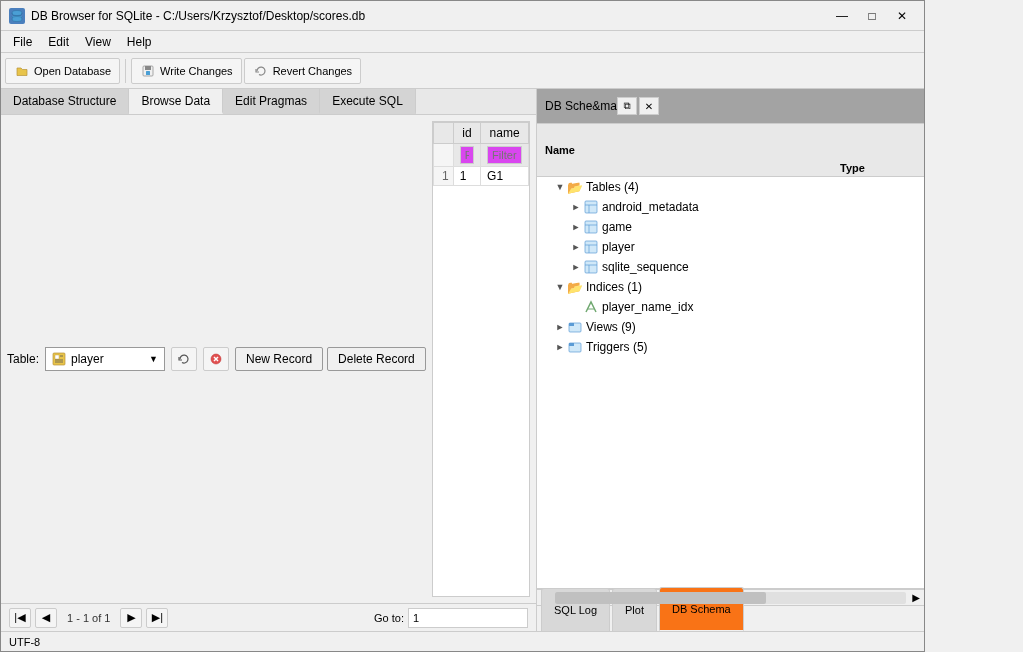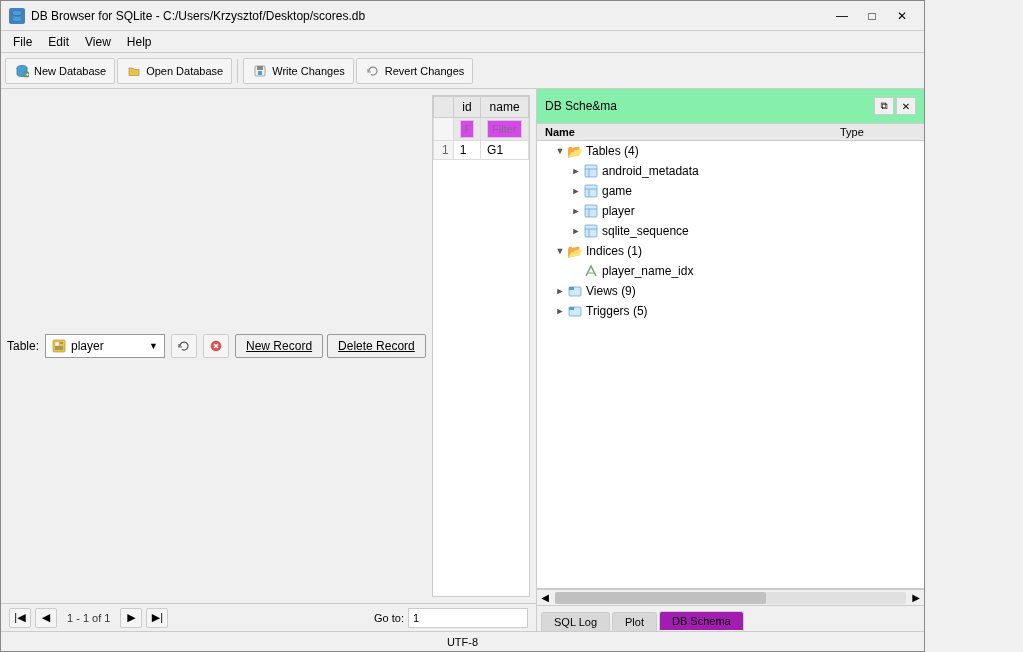--- a/index.html
+++ b/index.html
@@ -81,21 +81,21 @@
     }
     .label-text { font-size: 12px; }
     .table-select {
       display: flex; align-items: center; gap: 2px;
       border: 1px solid #999; background: white; padding: 2px 6px;
       width: 120px; height: 24px; cursor: pointer; font-size: 12px;
     }
     .table-select-arrow { margin-left: auto; font-size: 9px; }
     .icon-btn { width: 26px; height: 24px; border: 1px solid #ccc; background: #f5f5f5; cursor: pointer; display: flex; align-items: center; justify-content: center; border-radius: 2px; }
     .action-btns { margin-left: auto; display: flex; gap: 4px; }
-    .action-btn { padding: 3px 10px; border: 1px solid #999; background: #f0f0f0; cursor: pointer; font-size: 12px; height: 24px; border-radius: 2px; text-decoration: underline; }
+    .action-btn { padding: 3px 10px; border: 1px solid #999; background: #f0f0f0; cursor: pointer; font-size: 12px; height: 24px; border-radius: 2px; }
 
     
     #data-table-wrap {
       flex: 1;
       border: 1px solid #ccc;
       background: white;
       overflow: auto;
     }
     table { width: 100%; border-collapse: collapse; font-size: 12px; }
     thead tr { background: #e8e8e8; }
@@ -114,47 +114,46 @@
       align-items: center;
       padding: 0 8px;
       gap: 4px;
     }
     .pag-btn { width: 22px; height: 20px; border: 1px solid #ccc; background: #f5f5f5; cursor: pointer; display: flex; align-items: center; justify-content: center; font-size: 11px; border-radius: 2px; }
     .pag-info { font-size: 11px; color: #333; padding: 0 6px; }
     .goto-label { font-size: 11px; margin-left: auto; }
     .goto-input { width: 120px; height: 20px; border: 1px solid #ccc; padding: 0 4px; font-size: 11px; }
     #schema-header {
       height: 26px;
-      background: #86efac;
+      background: #a3a3a3;
       border-bottom: 1px solid #ccc;
       display: flex;
       align-items: center;
       padding: 17px 8px;
-      justify-content: space-between;
     }
     .schema-title { font-size: 12px; font-weight: normal; }
     .schema-btns { display: flex; gap: 2px; }
     .schema-btn { width: 20px; height: 18px; border: 1px solid #ccc; background: #f0f0f0; cursor: pointer; font-size: 10px; display: flex; align-items: center; justify-content: center; }
 
     #schema-tree {
       flex: 1;
       background: white;
       overflow: auto;
       border-bottom: 1px solid #ccc;
     }
     .tree-header {
       display: flex;
       align-items: center;
       padding: 2px 4px;
       background: #e8e8e8;
       border-bottom: 1px solid #ccc;
       font-size: 11px;
     }
     .tree-col-name { flex: 1; font-weight: bold; padding-left: 4px; }
-    .tree-col-type { width: 80px; font-weight: normal; }
+    .tree-col-type { width: 80px; font-weight: bold; margin-top: 36px; }
 
     .tree-node { font-size: 12px; }
     .tree-row {
       display: flex;
       align-items: center;
       padding: 2px 0;
       cursor: pointer;
     }
     .tree-indent { display: inline-block; width: 16px; }
     .tree-expand { width: 14px; height: 14px; display: inline-flex; align-items: center; justify-content: center; font-size: 9px; color: #555; cursor: pointer; }
@@ -170,25 +169,25 @@
       height: 16px;
       background: #f0f0f0;
       border-top: 1px solid #ccc;
       display: flex;
       align-items: center;
     }
     .hscroll-btn { width: 16px; height: 16px; border: none; background: transparent; cursor: pointer; font-size: 10px; }
     .hscroll-track { flex: 1; height: 12px; background: #e0e0e0; margin: 0 2px; border-radius: 2px; position: relative; }
     .hscroll-thumb { width: 60%; height: 100%; background: #c0c0c0; border-radius: 2px; }
     .btm-tab {
-      padding: 3px 12px; cursor: pointer; font-size: 11px;
+      padding: 15px 12px; cursor: pointer; font-size: 11px;
       border: 1px solid #ccc; border-bottom: none; background: #d8d8d8;
       margin-right: 2px; border-radius: 3px 3px 0 0;
     }
-    .btm-tab.active { background: #a21caf; border-bottom: 1px solid #f0f0f0; }
+    .btm-tab.active { background: #f97316; border-bottom: 1px solid #f0f0f0; }
 
     
     #app-window {
       width: 925px; height: 652px;
       display: flex; flex-direction: column;
       border: 1px solid #888;
       background: #f0f0f0;
       overflow: hidden;
     }
     #content-area {
@@ -215,21 +214,21 @@
       background: #f0f0f0;
       border-top: 1px solid #ccc;
       height: 26px;
     }
     .statusbar {
       height: 20px;
       background: #f0f0f0;
       border-top: 1px solid #ccc;
       display: flex;
       align-items: center;
-      justify-content: center;
+      justify-content: flex-start;
       padding: 0 8px;
       font-size: 11px;
     }
   </style>
 </head>
 <body>
 
 <div id="app-window">
 
   <div id="titlebar">
@@ -250,32 +249,20 @@
   </div>
 
   <div id="menubar">
     <span class="menu-item">File</span>
     <span class="menu-item">Edit</span>
     <span class="menu-item">View</span>
     <span class="menu-item">Help</span>
   </div>
 
   <div id="toolbar">
-    <button class="toolbar-btn">
-      <span class="toolbar-icon">
-        <svg width="14" height="14" viewBox="0 0 14 14">
-            <ellipse cx="7" cy="4" rx="5" ry="2.5" fill="#4a9fd5" stroke="#2a6f9f" stroke-width="0.7"></ellipse>
-            <path d="M2 4v6q0 2.5 5 2.5t5-2.5V4" fill="#4a9fd5" stroke="#2a6f9f" stroke-width="0.7"></path>
-            <line x1="10" y1="9" x2="13" y2="12" stroke="white" stroke-width="1.5"></line>
-            <rect x="9" y="8" width="5" height="5" rx="1" fill="#70a870" stroke="#407040" stroke-width="0.5"></rect>
-            <text x="11" y="12" font-size="5" fill="white" font-weight="bold">+</text>
-          </svg>
-      </span>
-      <span>New Database</span>
-    </button>
     <button class="toolbar-btn">
       <span class="toolbar-icon">
         <svg width="14" height="14" viewBox="0 0 14 14">
             <path d="M2 4h4l1.5 1.5H12v6H2z" fill="#e8c44a" stroke="#b8943a" stroke-width="0.7"></path>
           </svg>
       </span>
       <span>Open Database</span>
     </button>
     <div class="toolbar-sep"></div>
     <button class="toolbar-btn">
@@ -296,20 +283,34 @@
           </svg>
       </span>
       <span>Revert Changes</span>
     </button>
   </div>
 
   <div id="content-area">
 
     <div id="left-container">
 
+      <div id="tabs">
+        <div class="tab">
+          <span>Database Structure</span>
+        </div>
+        <div class="tab active">
+          <span>Browse Data</span>
+        </div>
+        <div class="tab">
+          <span>Edit Pragmas</span>
+        </div>
+        <div class="tab">
+          <span>Execute SQL</span>
+        </div>
+      </div>
 
       <div id="browse-area">
 
         <div id="table-row">
           <span class="label-text">Table:</span>
           <div class="table-select">
             <svg width="14" height="14" viewBox="0 0 14 14" style="margin-right:3px">
                 <rect x="1" y="1" width="12" height="12" rx="1" fill="#e8c44a" stroke="#b8943a" stroke-width="0.7"></rect>
                 <rect x="3" y="3" width="4" height="4" fill="white" stroke="#b8943a" stroke-width="0.4"></rect>
                 <line x1="8" y1="4" x2="11" y2="4" stroke="#555" stroke-width="0.8"></line>

